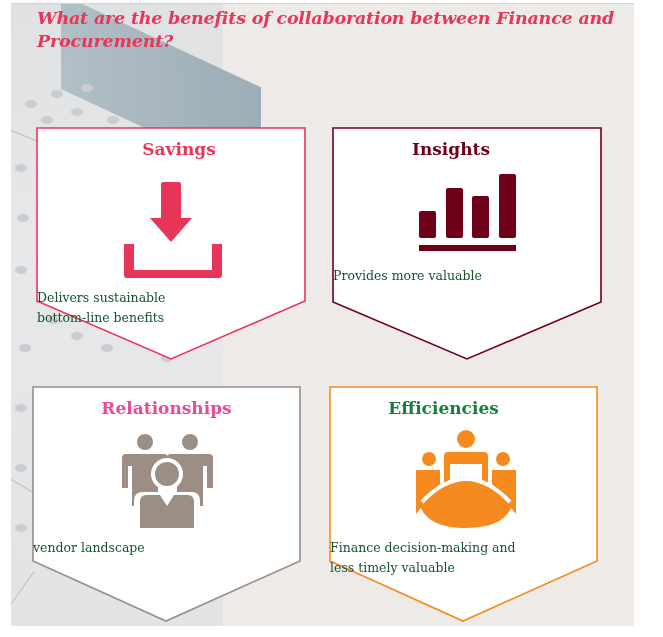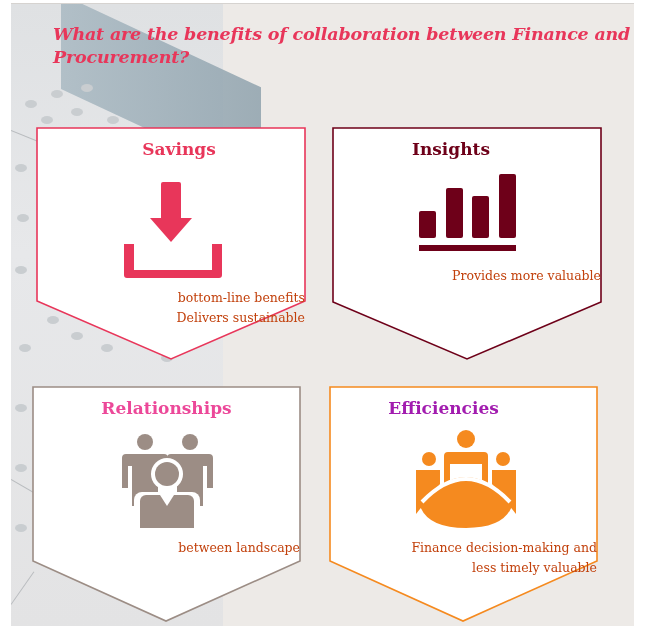--- a/index.html
+++ b/index.html
@@ -3,26 +3,26 @@
 <meta charset="utf-8">
 <style>
   html, body { margin: 0; padding: 0; background: #ffffff; }
   body { width: 663px; height: 637px; position: relative; overflow: hidden; font-family: "DejaVu Serif", serif; }
   .panel { position: absolute; left: 11px; top: 3px; width: 623px; height: 623px; background: #edeae7; overflow: hidden; border-top: 1px solid #d6d3d0; box-sizing: border-box; }
   .photo { position: absolute; left: 0; top: 0; width: 212px; height: 623px;
     background: linear-gradient(180deg, #dfe1e3 0%, #e7e8ea 40%, #e3e3e4 100%); }
   .photo .glass { position: absolute; left: 50px; top: -10px; width: 200px; height: 95px; background: linear-gradient(90deg,#a9b9c2,#8fa2ad); transform: skewY(25deg); transform-origin: left top; opacity: 0.85; }
   .photo .dot { position: absolute; width: 12px; height: 8px; border-radius: 50%; background: #c9cdd0; }
   .photo .line { position: absolute; height: 1px; background: #b9bcbf; transform-origin: left center; }
-  .title { position: absolute; left: 37px; top: 7px; width: 590px; margin: 16px;
+  .title { position: absolute; left: 37px; top: 7px; width: 590px; margin: 0;
     font-family: "DejaVu Serif", serif; font-style: italic; font-weight: bold;
     font-size: 17.5px; line-height: 23px; color: #e8365a; letter-spacing: -0.2px; }
   svg.shapes { position: absolute; left: 0; top: 0; }
   .card-title { position: absolute; text-align: center; font-family: "DejaVu Serif", serif; font-weight: bold; font-size: 17px; }
-  .card-desc { position: absolute; text-align: right; font-family: "DejaVu Serif", serif; font-size: 12.5px; line-height: 20px; color: #c2410c; }
+  .card-desc { position: absolute; text-align: left; font-family: "DejaVu Serif", serif; font-size: 12.5px; line-height: 20px; color: #14532d; }
   .icon { position: absolute; }
 </style>
 </head>
 <body>
 
 <div class="panel">
   <div class="photo">
     <div class="glass"></div>
     <div class="dot" style="left:14px;top:96px"></div>
     <div class="dot" style="left:40px;top:86px"></div>
@@ -57,22 +57,22 @@
 </svg>
 
 <div>
   <div class="card-title" style="left:37px;top:139px;width:284px;color:#e8365a">Savings</div>
   <svg class="icon" style="left:124px;top:182px" width="100" height="98">
     <rect x="37" y="0" width="20" height="38" rx="2" fill="#e8365a"></rect>
     <polygon points="26,36 68,36 47,60" fill="#e8365a"></polygon>
     <path d="M0,62 h10 v26 h78 v-26 h10 v31 a3,3 0 0 1 -3,3 h-92 a3,3 0 0 1 -3,-3 z" fill="#e8365a"></path>
   </svg>
   <div class="card-desc" style="left:37px;top:288px;width:268px">
+    <div>Delivers sustainable</div>
     <div>bottom-line benefits</div>
-    <div>Delivers sustainable</div>
   </div>
 </div>
 
 <div>
   <div class="card-title" style="left:333px;top:139px;width:236px;color:#6e0019">Insights</div>
   <svg class="icon" style="left:419px;top:174px" width="98" height="78">
     <rect x="0" y="37" width="17" height="27" rx="2" fill="#6e0019"></rect>
     <rect x="27" y="14" width="17" height="50" rx="2" fill="#6e0019"></rect>
     <rect x="53" y="22" width="17" height="42" rx="2" fill="#6e0019"></rect>
     <rect x="80" y="0" width="17" height="64" rx="2" fill="#6e0019"></rect>
@@ -93,26 +93,26 @@
     <circle cx="70" cy="12" r="8" fill="#9c8d85"></circle>
     <path d="M51,24 h38 a4,4 0 0 1 4,4 v30 h-6 v-22 h-4 v40 h-26 v-40 h-4 v22 h-6 v-30 a4,4 0 0 1 4,-4 z" fill="#9c8d85"></path>
 
     <circle cx="47" cy="44" r="16" fill="#ffffff"></circle>
     <circle cx="47" cy="44" r="12" fill="#9c8d85"></circle>
     <path d="M22,62 h50 a8,8 0 0 1 8,8 v30 h-66 v-30 a8,8 0 0 1 8,-8 z" fill="#ffffff"></path>
     <path d="M26,65 h42 a6,6 0 0 1 6,6 v27 h-54 v-27 a6,6 0 0 1 6,-6 z" fill="#9c8d85"></path>
     <polygon points="40,65 54,65 47,76" fill="#ffffff"></polygon>
   </svg>
   <div class="card-desc" style="left:33px;top:538px;width:267px">
-    <div>between landscape</div>
+    <div>vendor landscape</div>
   </div>
 </div>
 
 <div>
-  <div class="card-title" style="left:330px;top:398px;width:227px;color:#a21caf">Efficiencies</div>
+  <div class="card-title" style="left:330px;top:398px;width:227px;color:#15803d">Efficiencies</div>
   <svg class="icon" style="left:414px;top:428px" width="104" height="100">
 
     <circle cx="52" cy="11" r="9" fill="#f58a1f"></circle>
     <path d="M34,24 h36 a4,4 0 0 1 4,4 v28 h-6 v-20 h-32 v28 h-6 v-36 a4,4 0 0 1 4,-4 z" fill="#f58a1f"></path>
 
     <circle cx="15" cy="31" r="7" fill="#f58a1f"></circle>
     <path d="M2,42 h24 v14 l-24,30 z" fill="#f58a1f"></path>
 
     <circle cx="89" cy="31" r="7" fill="#f58a1f"></circle>
     <path d="M78,42 h24 v44 l-24,-30 z" fill="#f58a1f"></path>

